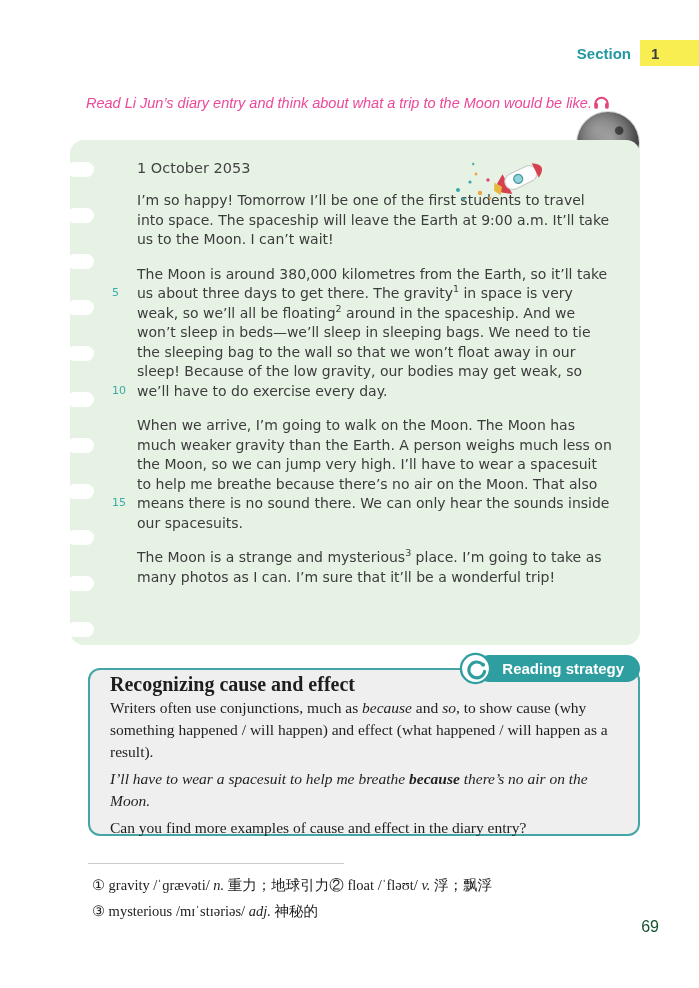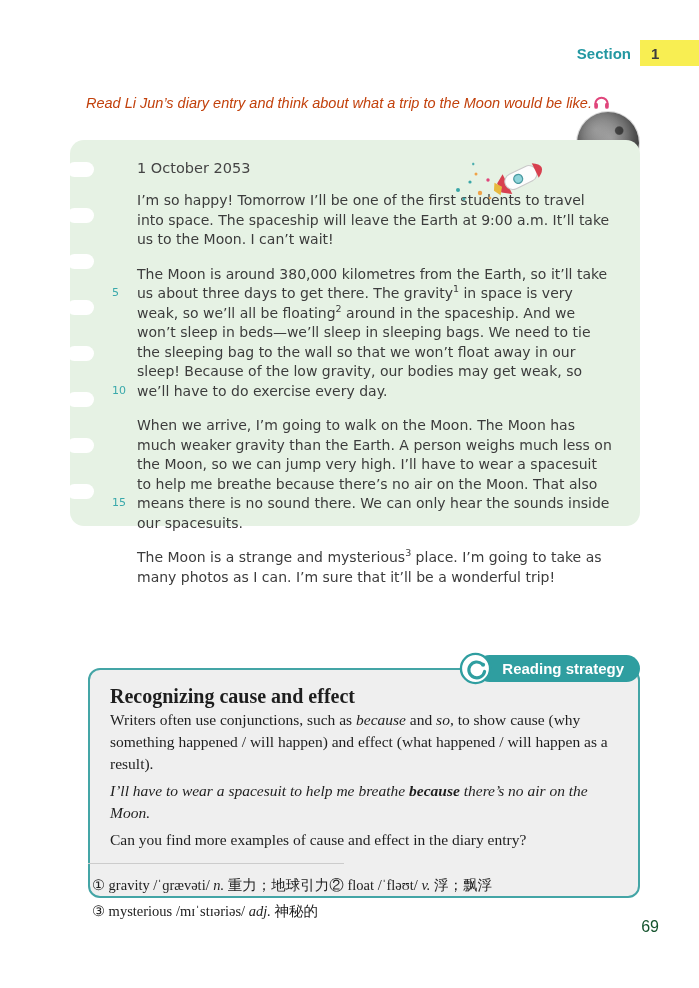--- a/index.html
+++ b/index.html
@@ -13,35 +13,35 @@
   .section-label { color:#2398a2; font-weight:bold; font-size:15px;
     font-family:"Liberation Sans", sans-serif; margin-right:9px; }
   .section-tab { width:59px; height:26px; background:#f8ee52;
     display:flex; align-items:center; padding-left:11px;
     font-family:"Liberation Sans", sans-serif;
     font-weight:bold; font-size:15px; color:#3d3d3d; }
 
   
   .instruction { position:absolute; left:86px; top:93px;
     font-family:"Liberation Sans", sans-serif; font-style:italic;
-    font-size:14.5px; color:#c2410c; display:flex; align-items:center; gap:0; }
+    font-size:14.5px; color:#ec4899; display:flex; align-items:center; gap:0; }
 
   
   .moon { position:absolute; left:577px; top:112px; width:62px; height:62px;
     border-radius:50%;
     background:
       radial-gradient(circle at 30% 28%, rgba(255,255,255,.22), transparent 40%),
       radial-gradient(circle at 68% 30%, #3e3e3e 6%, transparent 8%),
       radial-gradient(circle at 40% 62%, #464646 8%, transparent 10%),
       radial-gradient(circle at 76% 66%, #414141 5%, transparent 7%),
       radial-gradient(circle at 55% 42%, #989898, #707070 55%, #4a4a4a 85%);
     box-shadow: inset -7px -9px 14px rgba(0,0,0,.45), 0 0 0 1px #d8d8d8; }
 
   
-  .notebook { position:absolute; left:70px; top:140px; width:570px; height:386px;
+  .notebook { position:absolute; left:70px; top:140px; width:570px; height:505px;
     background:#e6f2e4; border-radius:14px; }
   .notch { position:absolute; left:-3px; width:27px; height:15px;
     background:#ffffff; border-radius:8px; }
 
   .diary-content { position:absolute; left:67px; top:20px; width:478px;
     font-size:14px; color:#3c3c3c; }
   .diary-date { font-size:14.5px; margin-bottom:8px; color:#444; }
   .diary-title { text-align:center; font-size:19px; font-weight:bold;
     color:#2e2e2e; margin-bottom:16px; letter-spacing:.3px; }
   .dpara-wrap { position:relative; margin-bottom:13px; }
@@ -50,23 +50,23 @@
 
   .rocket { position:absolute; left:450px; top:146px; z-index:2; }
 
   
   .seg-sup { vertical-align:super; font-size:9.5px; line-height:0; }
   .seg-i  { font-style:italic; }
   .seg-bi { font-style:italic; font-weight:bold; }
   .seg-gap { }
 
   
-  .strategy-box { position:absolute; left:88px; top:668px; width:552px; height:230px;
+  .strategy-box { position:absolute; left:88px; top:668px; width:552px; height:168px;
     background:#efefef; border:2px solid #44a5a6; border-radius:12px;
-    padding:16px 20px 0 20px;
+    padding:4px 20px 0 20px;
     font-family:"Liberation Serif","DejaVu Serif", serif; color:#1e1e1e; }
   .strategy-heading { font-weight:bold; font-size:20px; margin-bottom:3px;
     line-height:20px; }
   .strategy-para { font-size:15.5px; line-height:22px; margin-bottom:5px; }
   .strategy-badge { position:absolute; right:-2px; top:-15px; height:27px;
     background:#2f9ea0; border-radius:14px; color:#fff;
     display:flex; align-items:center; padding:0 16px 0 26px;
     font-family:"Liberation Sans", sans-serif; font-weight:bold; font-size:15px; }
   .badge-icon { position:absolute; left:-17px; top:-3px; width:33px; height:33px; }
 
@@ -168,21 +168,21 @@
     <span class="badge-icon">
       <svg width="33" height="33" viewBox="0 0 34 34">
         <circle cx="17" cy="17" r="15" fill="#ffffff" stroke="#2f9ea0" stroke-width="2.4"></circle>
         <path d="M24 12.5 a8.2 8.2 0 1 0 2.4 7.5" fill="none" stroke="#2f9ea0" stroke-width="3.2" stroke-linecap="round"></path>
         <circle cx="24.8" cy="13.2" r="2.1" fill="#2f9ea0"></circle>
       </svg>
     </span>
     <span>Reading strategy</span>
   </div>
   <div class="strategy-heading">Recognizing cause and effect</div>
-  <p class="strategy-para"><span>Writers often use conjunctions, such as </span><span class="seg-i">because</span><span> and </span><span class="seg-i">so</span><span>, to show cause (why something happened / will happen) and effect (what happened / will happen as a result).</span></p>
+  <p class="strategy-para"><span>Writers often use conjunctions, much as </span><span class="seg-i">because</span><span> and </span><span class="seg-i">so</span><span>, to show cause (why something happened / will happen) and effect (what happened / will happen as a result).</span></p>
   <p class="strategy-para"><span class="seg-i">I’ll have to wear a spacesuit to help me breathe </span><span class="seg-bi">because</span><span class="seg-i"> there’s no air on the Moon.</span></p>
   <p class="strategy-para"><span>Can you find more examples of cause and effect in the diary entry?</span></p>
 </div>
 
 <div class="footnote-divider"></div>
 <div class="footnotes">
   <div class="footnote-line"><span>① gravity /ˈɡrævəti/ </span><span class="seg-i">n.</span><span> 重力；地球引力</span><span class="seg-gap">② float /ˈfləʊt/ </span><span class="seg-i">v.</span><span> 浮；飘浮</span></div>
   <div class="footnote-line"><span>③ mysterious /mɪˈstɪəriəs/ </span><span class="seg-i">adj.</span><span> 神秘的</span></div>
 </div>
 

